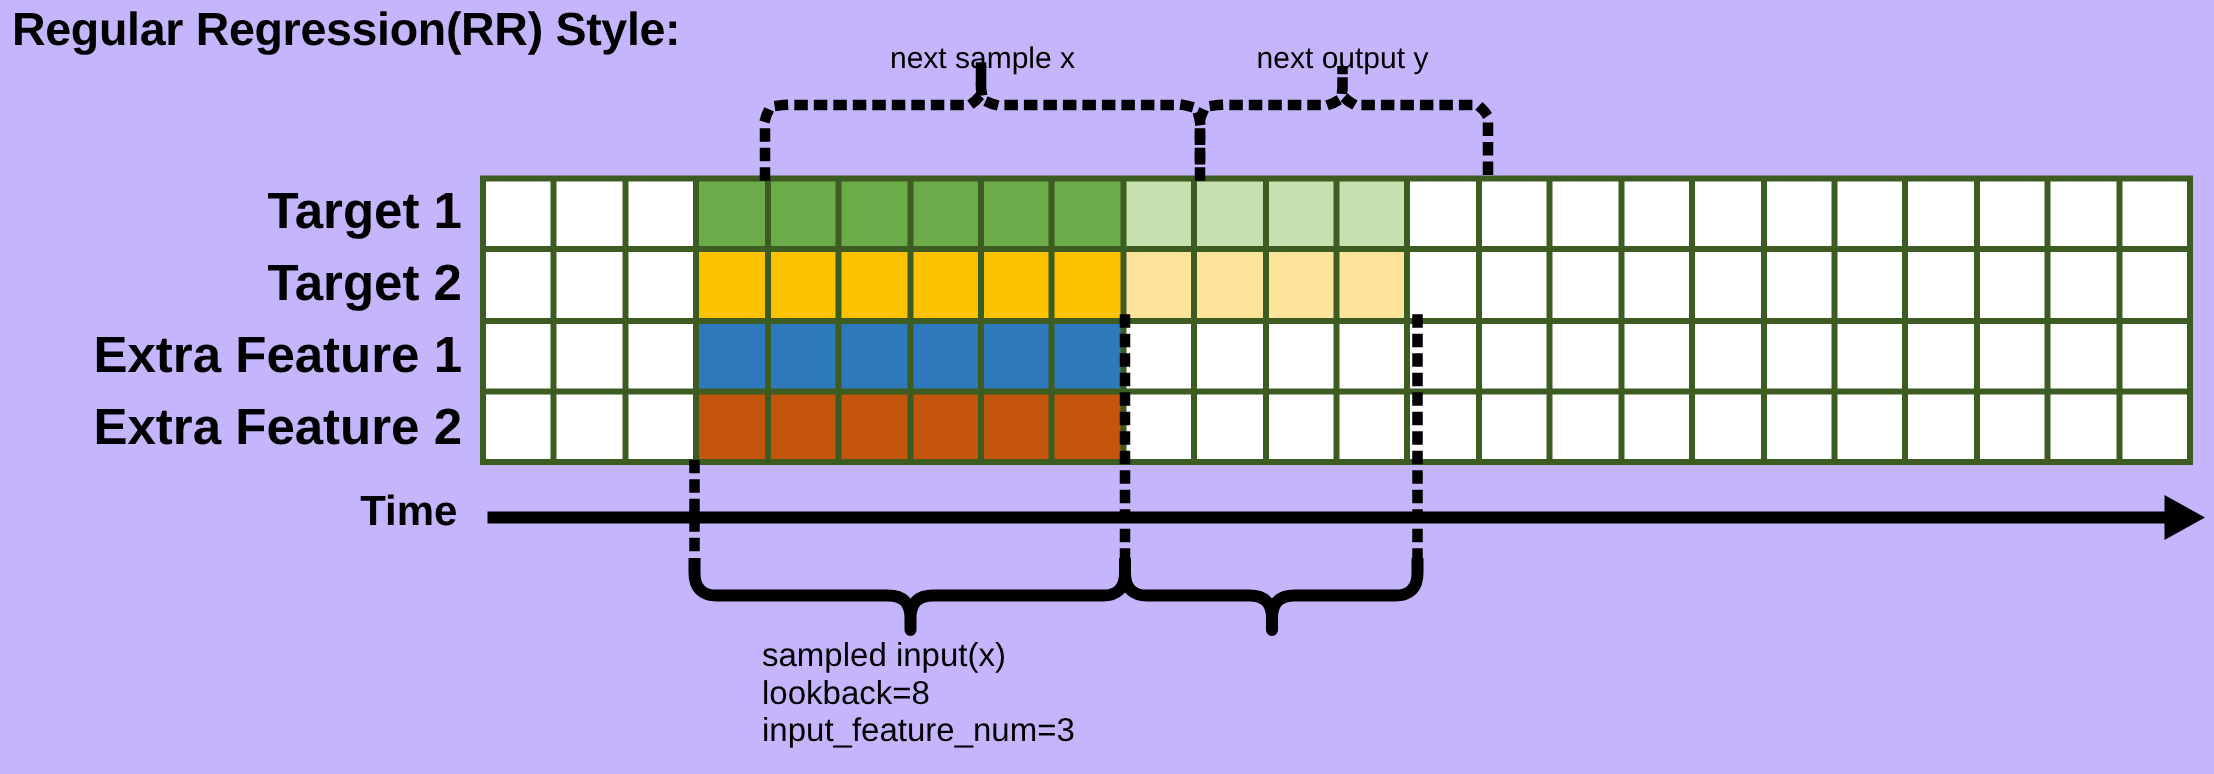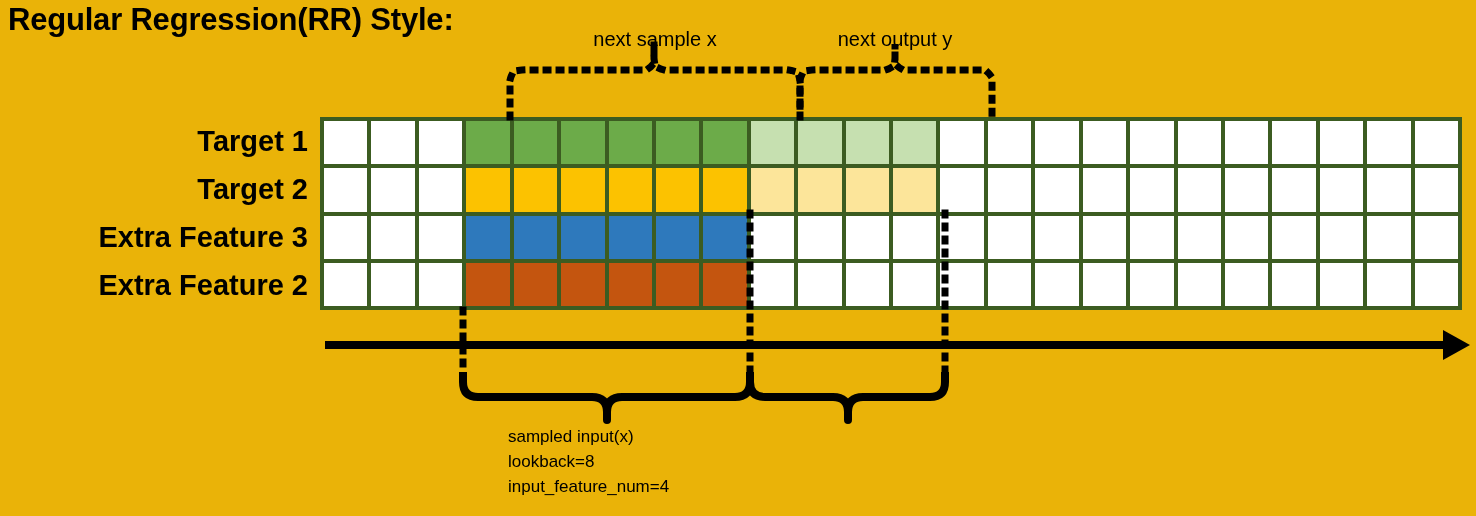--- a/index.html
+++ b/index.html
@@ -8,21 +8,21 @@
     background: #ffffff;
   }
   body {
     font-family: "Liberation Sans", sans-serif;
     -webkit-font-smoothing: antialiased;
   }
   #stage {
     position: relative;
     width: 1476px;
     height: 516px;
-    background: #eab308;
+    background: #c4b5fd;
     overflow: hidden;
   }
 
   
   #title {
     position: absolute;
     left: 8px;
     top: 2px;
     font-size: 31px;
     font-weight: 700;
@@ -43,21 +43,21 @@
   }
   #annot-x { left: 560px; top: 4px; width: 190px; }
   #annot-y { left: 800px; top: 4px; width: 190px; }
 
   
   .row-label {
     position: absolute;
     right: 0;
     width: 100%;
     text-align: right;
-    font-size: 29px;
+    font-size: 34px;
     font-weight: 700;
     color: #000000;
     white-space: nowrap;
     line-height: 48px;
   }
   #row-labels {
     position: absolute;
     left: 0px;
     top: 117px;
     width: 308px;
@@ -105,21 +105,21 @@
     text-align: right;
     font-size: 28px;
     font-weight: 700;
     color: #000000;
     white-space: nowrap;
   }
 
   
   .caption {
     position: absolute;
-    font-size: 17px;
+    font-size: 22px;
     font-weight: 400;
     color: #000000;
     line-height: 25px;
     white-space: nowrap;
   }
   #cap-input  { left: 508px; top: 424px; }
   #cap-output { left: 773px; top: 424px; }
 
   
   #overlay {
@@ -137,21 +137,21 @@
 <div id="stage">
 
   <div id="title">Regular Regression(RR) Style:</div>
 
   <div class="top-annot" id="annot-x">next sample x</div>
   <div class="top-annot" id="annot-y">next output y</div>
 
   <div id="row-labels">
     <div class="row-label" style="top:0px;position:absolute;">Target 1</div>
     <div class="row-label" style="top:48px;position:absolute;">Target 2</div>
-    <div class="row-label" style="top:96px;position:absolute;">Extra Feature 3</div>
+    <div class="row-label" style="top:96px;position:absolute;">Extra Feature 1</div>
     <div class="row-label" style="top:144px;position:absolute;">Extra Feature 2</div>
   </div>
 
   <div id="grid">
       <div class="grid-row">
         <div class="cell "></div>
         <div class="cell "></div>
         <div class="cell "></div>
         <div class="cell green"></div>
         <div class="cell green"></div>
@@ -248,25 +248,26 @@
         <div class="cell "></div>
         <div class="cell "></div>
         <div class="cell "></div>
         <div class="cell "></div>
         <div class="cell "></div>
         <div class="cell "></div>
         <div class="cell "></div>
       </div>
     </div>
 
+  <div id="time-label">Time</div>
 
   <div class="caption" id="cap-input">
     <div>sampled input(x)</div>
     <div>lookback=8</div>
-    <div>input_feature_num=4</div>
+    <div>input_feature_num=3</div>
   </div>
   <div class="caption" id="cap-output">
   </div>
 
   <svg id="overlay" viewBox="0 0 1476 516">
 
     <path fill="none" stroke="#000000" stroke-width="7" stroke-linecap="square" stroke-dasharray="2 11" d="M 510,117
              L 510,83
              Q 510,70 523,70
              L 641,70

